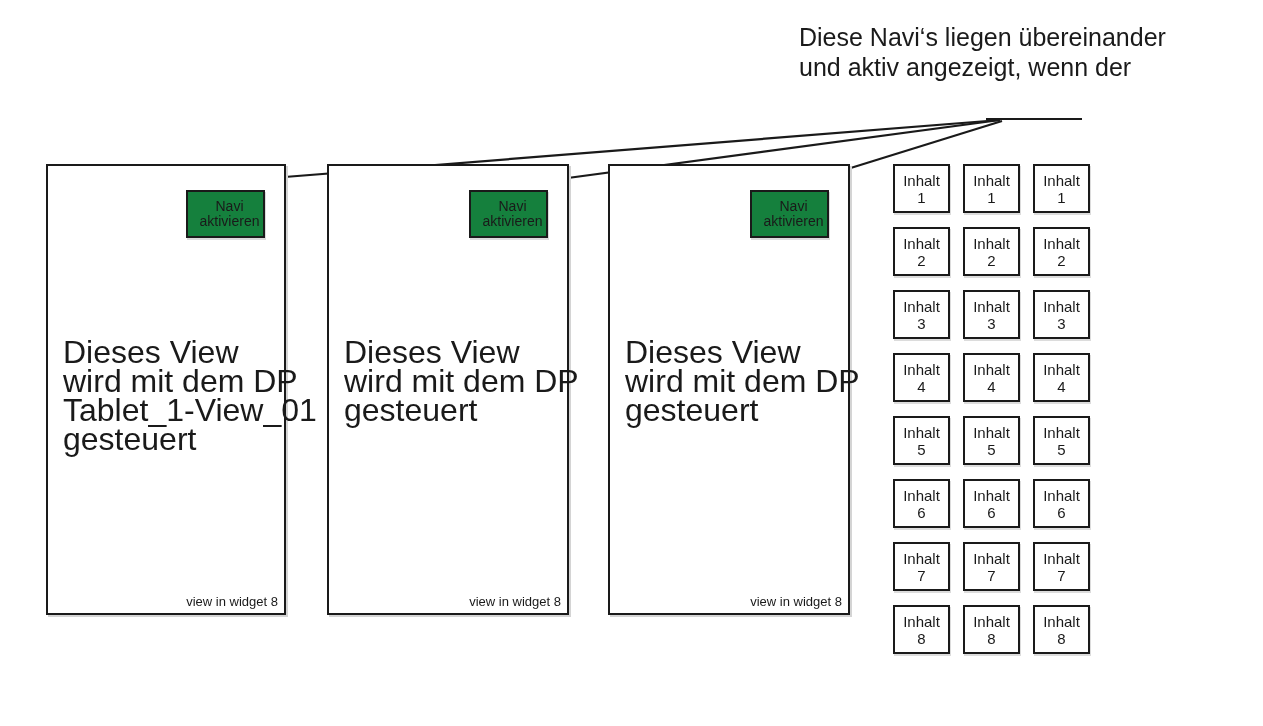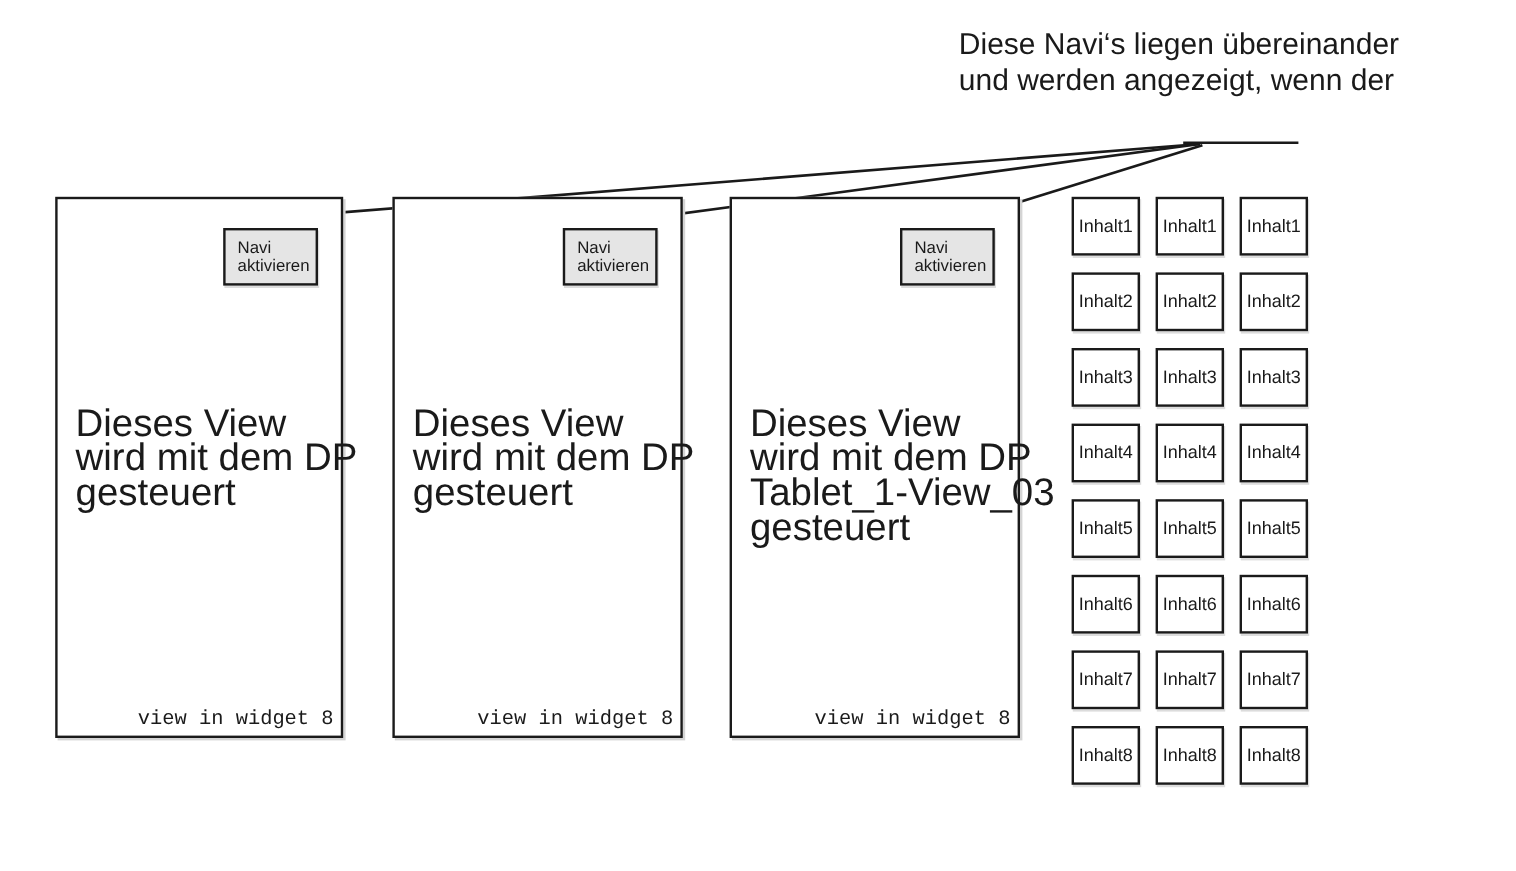--- a/index.html
+++ b/index.html
@@ -14,35 +14,35 @@
   .overlay{position:absolute;left:0;top:0;width:1263px;height:726px;pointer-events:none;}
   .panel{
     position:absolute;top:164px;height:451px;border:2px solid #1a1a1a;background:#ffffff;
     box-sizing:border-box;box-shadow:2px 2px 0 #d4d4d4;
   }
   .panel-1{left:46px;width:240px;}
   .panel-2{left:327px;width:242px;}
   .panel-3{left:608px;width:242px;}
   .navi-btn{
     position:absolute;top:24px;right:19px;width:79px;height:48px;
-    border:2px solid #1a1a1a;background:#e5e5e5;box-sizing:border-box;
-    font-size:14px;line-height:15px;text-align:left;padding:7px 2px 0 10px;
+    border:2px solid #1a1a1a;background:#15803d;box-sizing:border-box;
+    font-size:14px;line-height:15px;text-align:center;padding:7px 2px 0 10px;
     cursor:pointer;box-shadow:1px 2px 0 #dcdcdc;
   }
   .navi-btn span{display:block;}
   .panel-desc{position:absolute;left:15px;top:172px;font-size:32px;line-height:29px;white-space:nowrap;}
-  .panel-footer{position:absolute;right:6px;bottom:4px;font-size:17px;font-family:Liberation Mono, monospace;}
+  .panel-footer{position:absolute;right:6px;bottom:4px;font-size:13px;}
   .inhalt-grid{
     position:absolute;left:893px;top:164px;
     display:grid;grid-template-columns:repeat(3,57px);grid-auto-rows:49px;
     column-gap:13px;row-gap:14px;
   }
   .inhalt-btn{
     border:2px solid #1a1a1a;background:#ffffff;box-sizing:border-box;
-    display:flex;align-items:center;justify-content:center;
+    display:flex;flex-direction:column;align-items:center;justify-content:center;
     font-size:15px;line-height:17px;text-align:center;cursor:pointer;
     box-shadow:1px 2px 0 #dcdcdc;
   }
   .inhalt-btn span{display:block;}
 </style>
 </head>
 <body>
 
 <div class="canvas">
 
@@ -54,31 +54,32 @@
       <line x1="1002" y1="121" x2="812" y2="180"></line>
     </g>
     <g stroke="#1a1a1a" fill="none">
       <path d="M644 536 h7 M647.5 536 v24 M642 552 h10 M644 560 h7" stroke-width="2"></path>
       <rect x="654" y="556" width="19" height="12" stroke-width="1.6" stroke-dasharray="2.5 2.5"></rect>
     </g>
   </svg>
 
   <div class="annotation">
     <div>Diese Navi‘s liegen übereinander</div>
-    <div>und werden angezeigt, wenn der</div>
+    <div>und aktiv angezeigt, wenn der</div>
   </div>
 
   <section class="panel panel-1">
     <div class="navi-btn">
       <span>Navi</span>
       <span>aktivieren</span>
     </div>
     <div class="panel-desc">
       <div>Dieses View</div>
       <div>wird mit dem DP</div>
+      <div>Tablet_1-View_01</div>
       <div>gesteuert</div>
     </div>
     <div class="panel-footer">view in widget 8</div>
   </section>
 
   <section class="panel panel-2">
     <div class="navi-btn">
       <span>Navi</span>
       <span>aktivieren</span>
     </div>
@@ -91,21 +92,20 @@
   </section>
 
   <section class="panel panel-3">
     <div class="navi-btn">
       <span>Navi</span>
       <span>aktivieren</span>
     </div>
     <div class="panel-desc">
       <div>Dieses View</div>
       <div>wird mit dem DP</div>
-      <div>Tablet_1-View_03</div>
       <div>gesteuert</div>
     </div>
     <div class="panel-footer">view in widget 8</div>
   </section>
 
   <div class="inhalt-grid">
       <div class="inhalt-btn">
         <span>Inhalt</span>
         <span>1</span>
       </div>

